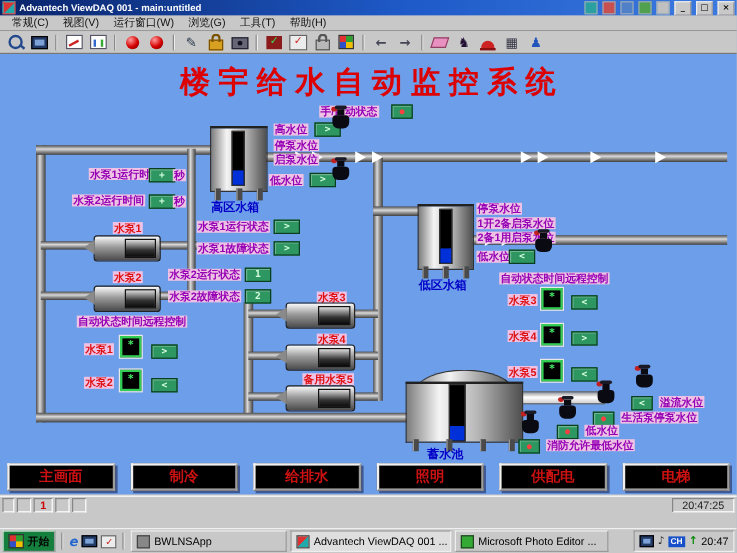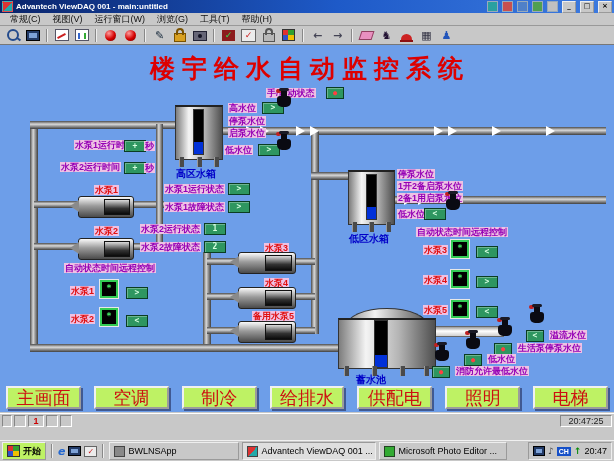--- a/index.html
+++ b/index.html
@@ -73,30 +73,30 @@
     font:bold 8px "DejaVu Sans Mono",monospace;text-align:center;line-height:10px}
   .led.red{color:#ff4040;font-size:7px}
   .ctrlbtn{position:absolute;width:14px;height:14px;background:#000;border:2px solid #33cc55;outline:1px solid #e8e8e8;
     color:#44ee66;font:bold 9px "DejaVu Sans Mono",monospace;line-height:12px;text-align:center}
   .valve{position:absolute;width:14px;height:11px;background:#0a0a12;border-radius:3px 3px 5px 5px}
   .valve::before{content:"";position:absolute;left:4px;top:-5px;width:6px;height:5px;background:#0a0a12}
   .valve::after{content:"";position:absolute;left:2px;top:-8px;width:10px;height:3px;background:#1a1a26;border-radius:2px}
   .vcap{position:absolute;left:-1px;top:-7px;width:5px;height:4px;background:#c02020;border-radius:2px}
   
   #nav{position:absolute;left:6px;top:386px;width:602px;height:23px;display:flex;gap:13px}
-  .navbtn{flex:1;background:#bef264;border:2px outset #f0f0f0;box-shadow:2px 2px 0 rgba(20,20,60,.5);
-    color:#cc1111;font-weight:normal;font-size:18px;display:flex;align-items:center;justify-content:center;white-space:nowrap}
+  .navbtn{flex:1;background:#000000;border:2px outset #f0f0f0;box-shadow:2px 2px 0 rgba(20,20,60,.5);
+    color:#cc1111;font-weight:bold;font-size:12px;display:flex;align-items:center;justify-content:center;white-space:nowrap}
   #statusbar{position:absolute;left:0;top:413px;width:614px;height:15px;background:#c8c8c8;border-top:1px solid #fff;
     display:flex;align-items:stretch;font-size:9px;color:#222;box-sizing:border-box}
   .scell{border:1px solid;border-color:#868686 #fff #fff #868686;margin:1px 0 1px 2px;
     display:flex;align-items:center;justify-content:center;box-sizing:border-box}
   #bottomframe{position:absolute;left:0;top:428px;width:614px;height:12px;background:#c8c8c8;border-bottom:1px solid #666}
   #taskbar{position:absolute;left:0;top:440px;width:614px;height:21px;background:#c8c8c8;border-top:1px solid #f0f0f0;
     display:flex;align-items:center;gap:3px;padding:0 2px;box-sizing:border-box;font-size:9px}
-  .startbtn{height:16px;background:#bef264;border:1px outset #eee;display:flex;align-items:center;gap:3px;
+  .startbtn{height:16px;background:#15803d;border:1px outset #eee;display:flex;align-items:center;gap:3px;
     padding:0 4px;font-weight:bold}
   .qsep{width:1px;height:14px;background:#888;border-right:1px solid #eee;margin:0 2px}
   .task{height:16px;background:#c8c8c8;border:1px outset #eee;display:flex;align-items:center;gap:3px;
     padding:0 4px;overflow:hidden;white-space:nowrap;text-overflow:ellipsis}
   .task.active{border:1px inset #eee;background:#dedede}
   .task .tico{width:9px;height:9px;flex:none}
   #tray{margin-left:auto;height:16px;border:1px inset #eee;display:flex;align-items:center;gap:3px;padding:0 4px}
   .lang{background:#1650c8;color:#fff;font:bold 7px "Liberation Sans",sans-serif;padding:1px 2px}
 </style>
 </head>
@@ -346,25 +346,24 @@
 <div class="led red" style="left:464px;top:354px;width:16px">●</div>
 <div class="plabel" style="left:487px;top:354px">低水位</div>
 <div class="valve" style="left:435px;top:350px">
     <span class="vcap"></span>
   </div>
 <div class="led red" style="left:432px;top:366px;width:16px">●</div>
 <div class="plabel" style="left:455px;top:366px">消防允许最低水位</div>
 
 <div id="nav">
   <div class="navbtn">主画面</div>
-  <div class="navbtn">空调</div>
   <div class="navbtn">制冷</div>
   <div class="navbtn">给排水</div>
+  <div class="navbtn">照明</div>
   <div class="navbtn">供配电</div>
-  <div class="navbtn">照明</div>
   <div class="navbtn">电梯</div>
 </div>
 
 <div id="statusbar">
   <div class="scell" style="width:10px"></div>
   <div class="scell" style="width:12px"></div>
   <div class="scell" style="width:16px;color:#c00;font-weight:bold">1</div>
   <div class="scell" style="width:12px"></div>
   <div class="scell" style="width:12px"></div>
   <div style="width:156px"></div>

